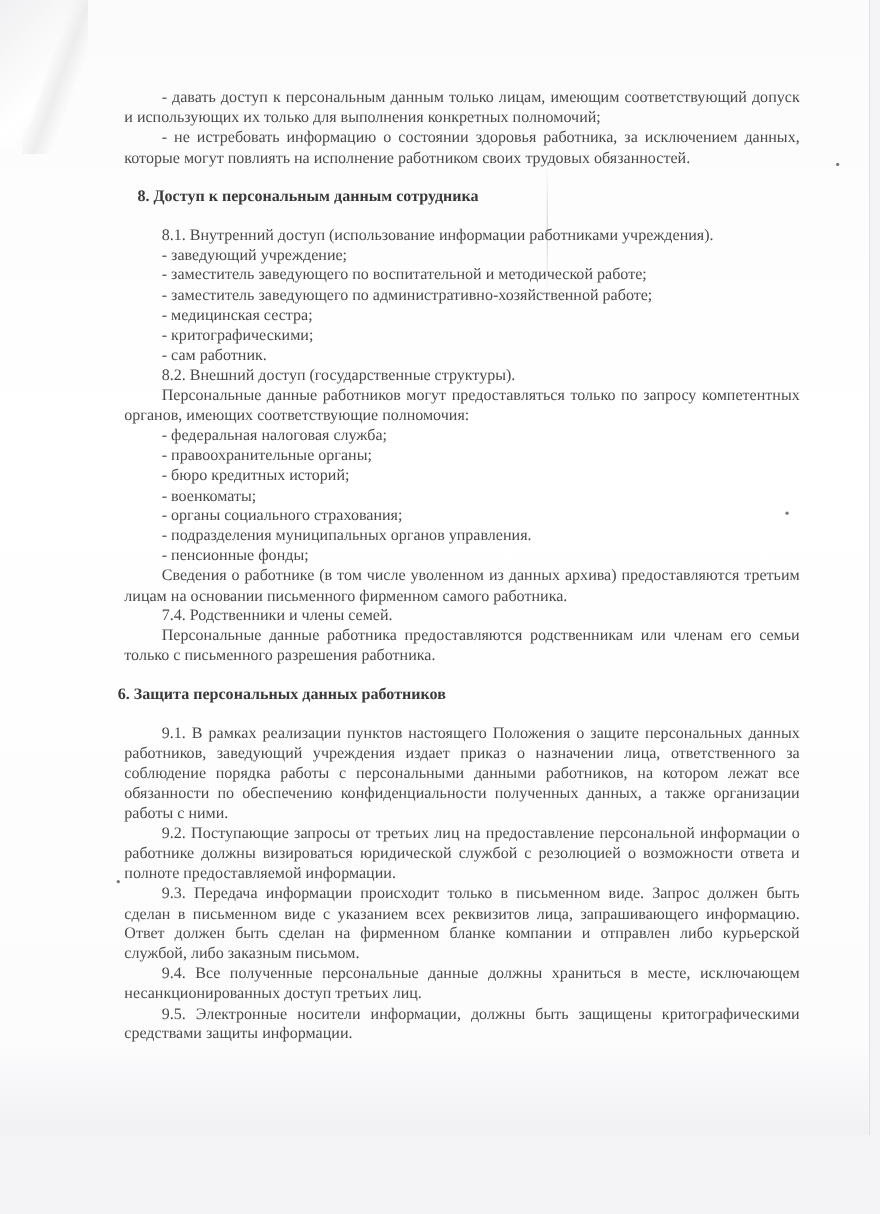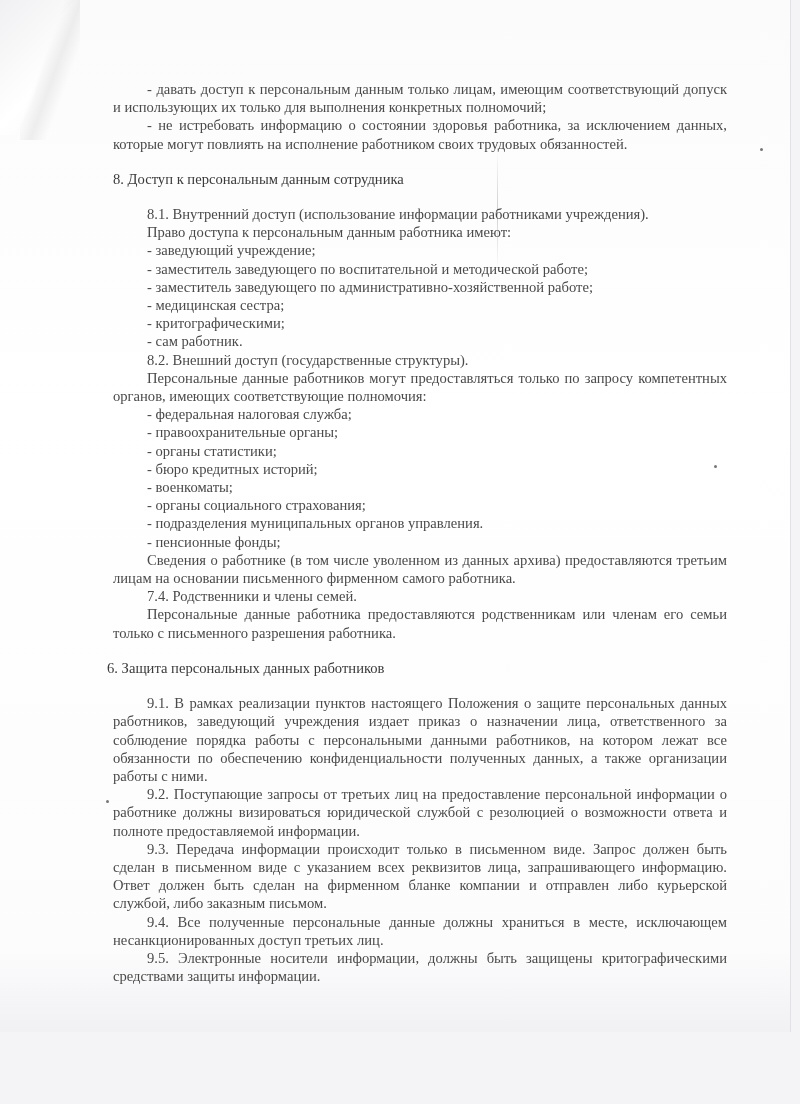--- a/index.html
+++ b/index.html
@@ -26,21 +26,21 @@
       background: linear-gradient(110deg, rgba(0,0,0,0) 40%, rgba(0,0,0,0.06) 55%, rgba(0,0,0,0) 70%);
       pointer-events: none;
     }
     .content {
       position: absolute; left: 113px; top: 80px; width: 614px;
       font-size: 14.6px; line-height: 18.2px;
     }
     .p { text-align: justify; margin: 0; }
     .ind { text-indent: 34px; }
     .li { margin: 0 0 0 34px; }
-    .h { font-weight: normal; color: #3a3a3a; margin: 17px 0 17px 0; }
+    .h { font-weight: bold; color: #3a3a3a; margin: 17px 0 17px 12px; }
     .h9 { margin-left: -6px; }
     .dot {
       position: absolute; width: 3px; height: 3px; border-radius: 50%; background: #777;
     }
     .crease {
       position: absolute; left: 497px; top: 150px; width: 1px; height: 120px;
       background: linear-gradient(180deg, rgba(0,0,0,0) 0%, rgba(120,120,120,0.35) 50%, rgba(0,0,0,0) 100%);
     }
   </style>
 </head>
@@ -54,33 +54,31 @@
   <span class="dot" style="left:714px;top:465px"></span>
   <span class="dot" style="left:106px;top:800px"></span>
 
   <div class="content">
     <p class="p ind">- давать доступ к персональным данным только лицам, имеющим соответствующий допуск и использующих их только для выполнения конкретных полномочий;</p>
     <p class="p ind">- не истребовать информацию о состоянии здоровья работника, за исключением данных, которые могут повлиять на исполнение работником своих трудовых обязанностей.</p>
 
     <p class="p h">8. Доступ к персональным данным сотрудника</p>
 
     <p class="p li">8.1. Внутренний доступ (использование информации работниками учреждения).</p>
-    <p class="p li">Право доступа к персональным данным работника имеют:</p>
     <p class="p li">- заведующий учреждение;</p>
     <p class="p li">- заместитель заведующего по воспитательной и методической работе;</p>
     <p class="p li">- заместитель заведующего по административно-хозяйственной работе;</p>
     <p class="p li">- медицинская сестра;</p>
     <p class="p li">- критографическими;</p>
     <p class="p li">- сам работник.</p>
 
     <p class="p li">8.2. Внешний доступ (государственные структуры).</p>
     <p class="p ind">Персональные данные работников могут предоставляться только по запросу компетентных органов, имеющих соответствующие полномочия:</p>
     <p class="p li">- федеральная налоговая служба;</p>
     <p class="p li">- правоохранительные органы;</p>
-    <p class="p li">- органы статистики;</p>
     <p class="p li">- бюро кредитных историй;</p>
     <p class="p li">- военкоматы;</p>
     <p class="p li">- органы социального страхования;</p>
     <p class="p li">- подразделения муниципальных органов управления.</p>
     <p class="p li">- пенсионные фонды;</p>
 
     <p class="p ind">Сведения о работнике (в том числе уволенном из данных архива) предоставляются третьим лицам на основании письменного фирменном самого работника.</p>
     <p class="p li">7.4. Родственники и члены семей.</p>
     <p class="p ind">Персональные данные работника предоставляются родственникам или членам его семьи только с письменного разрешения работника.</p>
 

